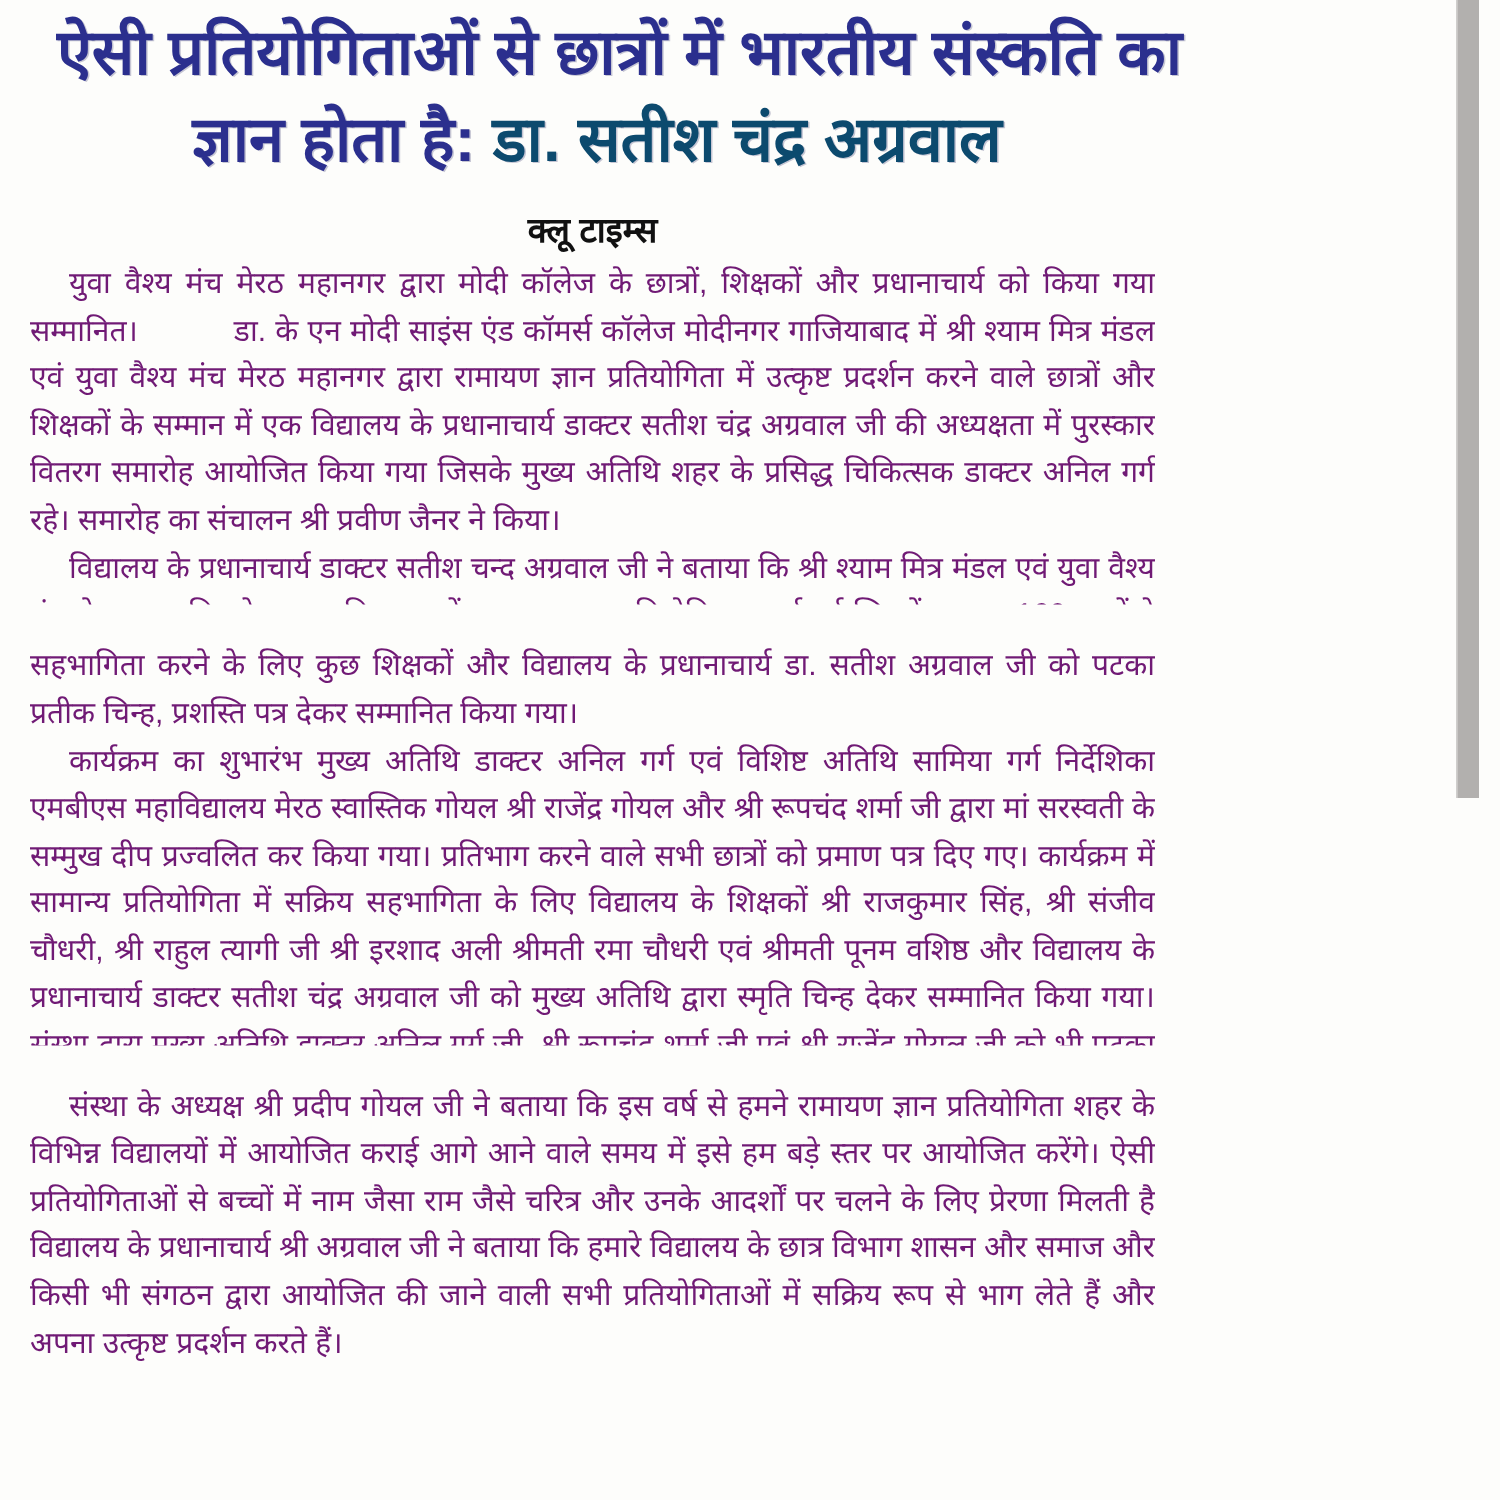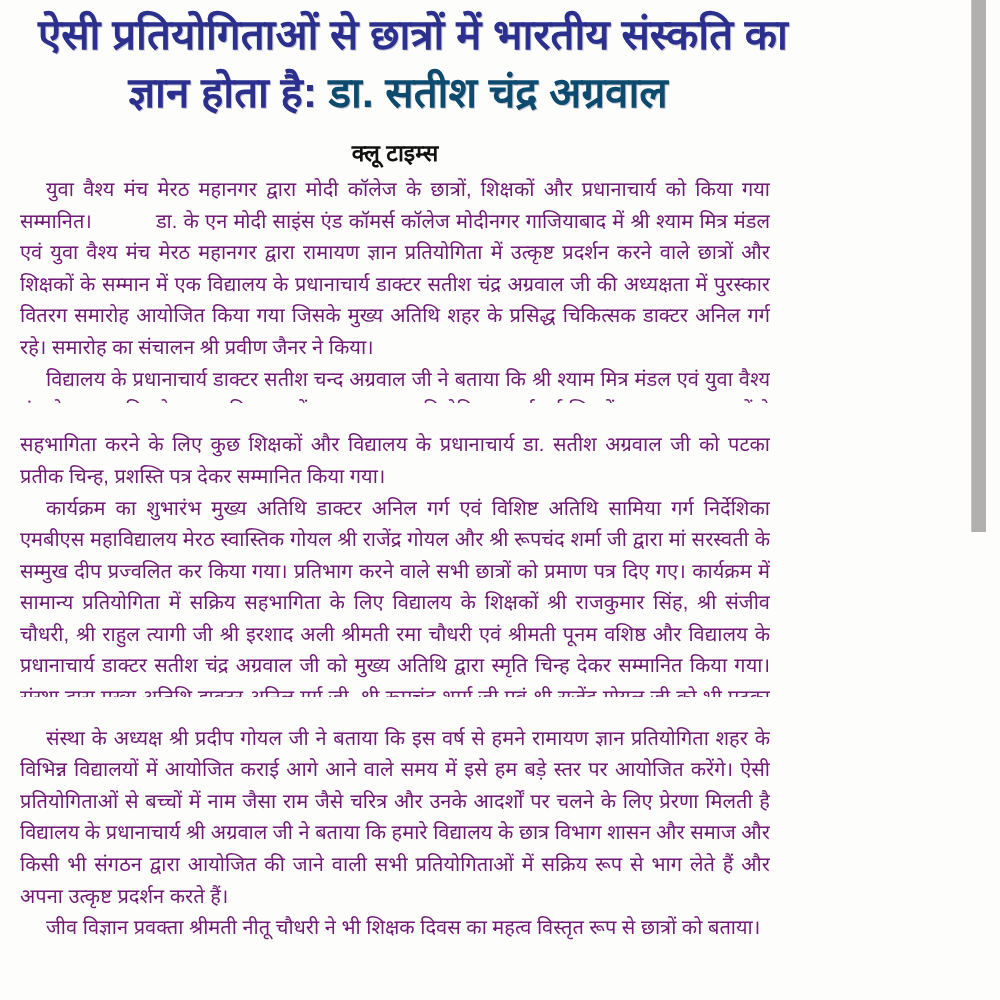--- a/index.html
+++ b/index.html
@@ -80,20 +80,19 @@
       <p class="indent">विद्यालय के प्रधानाचार्य डाक्टर सतीश चन्द अग्रवाल जी ने बताया कि श्री श्याम मित्र मंडल एवं युवा वैश्य मंच मेरठ द्वारा पिछले सप्ताह विद्यालय में रामायण ज्ञान प्रतियोगिता कराई गई जिसमें लगभग 160 छात्रों ने प्रतिभाग किया। उसमें से 21 छात्रों  को उत्कृष्ट प्रदर्शन करने पर उन छात्रों को वह उनकी सक्रिय</p>
     </div>
 
     <div class="col">
       <p>सहभागिता करने के लिए कुछ शिक्षकों और विद्यालय के प्रधानाचार्य डा. सतीश अग्रवाल जी को पटका  प्रतीक चिन्ह, प्रशस्ति पत्र देकर सम्मानित किया गया।</p>
       <p class="indent">कार्यक्रम का शुभारंभ मुख्य अतिथि डाक्टर अनिल गर्ग एवं विशिष्ट अतिथि सामिया गर्ग निर्देशिका एमबीएस महाविद्यालय मेरठ स्वास्तिक गोयल श्री राजेंद्र गोयल और श्री रूपचंद शर्मा जी द्वारा मां सरस्वती के सम्मुख दीप प्रज्वलित कर किया गया। प्रतिभाग करने वाले सभी छात्रों को प्रमाण पत्र दिए गए। कार्यक्रम में सामान्य प्रतियोगिता में सक्रिय सहभागिता के लिए विद्यालय के शिक्षकों श्री राजकुमार सिंह, श्री संजीव चौधरी, श्री राहुल त्यागी जी श्री इरशाद अली श्रीमती रमा चौधरी एवं श्रीमती पूनम वशिष्ठ और विद्यालय के प्रधानाचार्य डाक्टर सतीश चंद्र अग्रवाल जी को मुख्य अतिथि द्वारा स्मृति चिन्ह देकर सम्मानित किया गया। संस्था द्वारा मुख्य अतिथि डाक्टर अनिल गर्ग जी, श्री रूपचंद शर्मा जी एवं श्री राजेंद्र गोयल जी को भी पटका और प्रतीक चिन्ह देकर सम्मानित किया गया।</p>
     </div>
 
     <div class="col">
       <p class="indent">संस्था के अध्यक्ष श्री प्रदीप गोयल जी ने बताया कि इस वर्ष से हमने रामायण ज्ञान प्रतियोगिता शहर के विभिन्न विद्यालयों में आयोजित कराई आगे आने वाले समय में इसे हम बड़े स्तर पर आयोजित करेंगे। ऐसी प्रतियोगिताओं से बच्चों में नाम जैसा राम जैसे चरित्र और उनके आदर्शों पर चलने के लिए प्रेरणा मिलती है  विद्यालय के प्रधानाचार्य श्री अग्रवाल जी ने बताया कि हमारे विद्यालय के छात्र विभाग शासन और समाज और किसी भी संगठन द्वारा आयोजित की जाने वाली सभी प्रतियोगिताओं में सक्रिय रूप से भाग लेते हैं और अपना उत्कृष्ट प्रदर्शन करते हैं।</p>
-      <p class="indent">जीव विज्ञान प्रवक्ता श्रीमती नीतू चौधरी ने भी शिक्षक दिवस का महत्व विस्तृत रूप से छात्रों को बताया।</p>
     </div>
 
   </div>
 
   <div class="scrollbar-thumb"></div>
 
 </div>
 
 </body></html>

